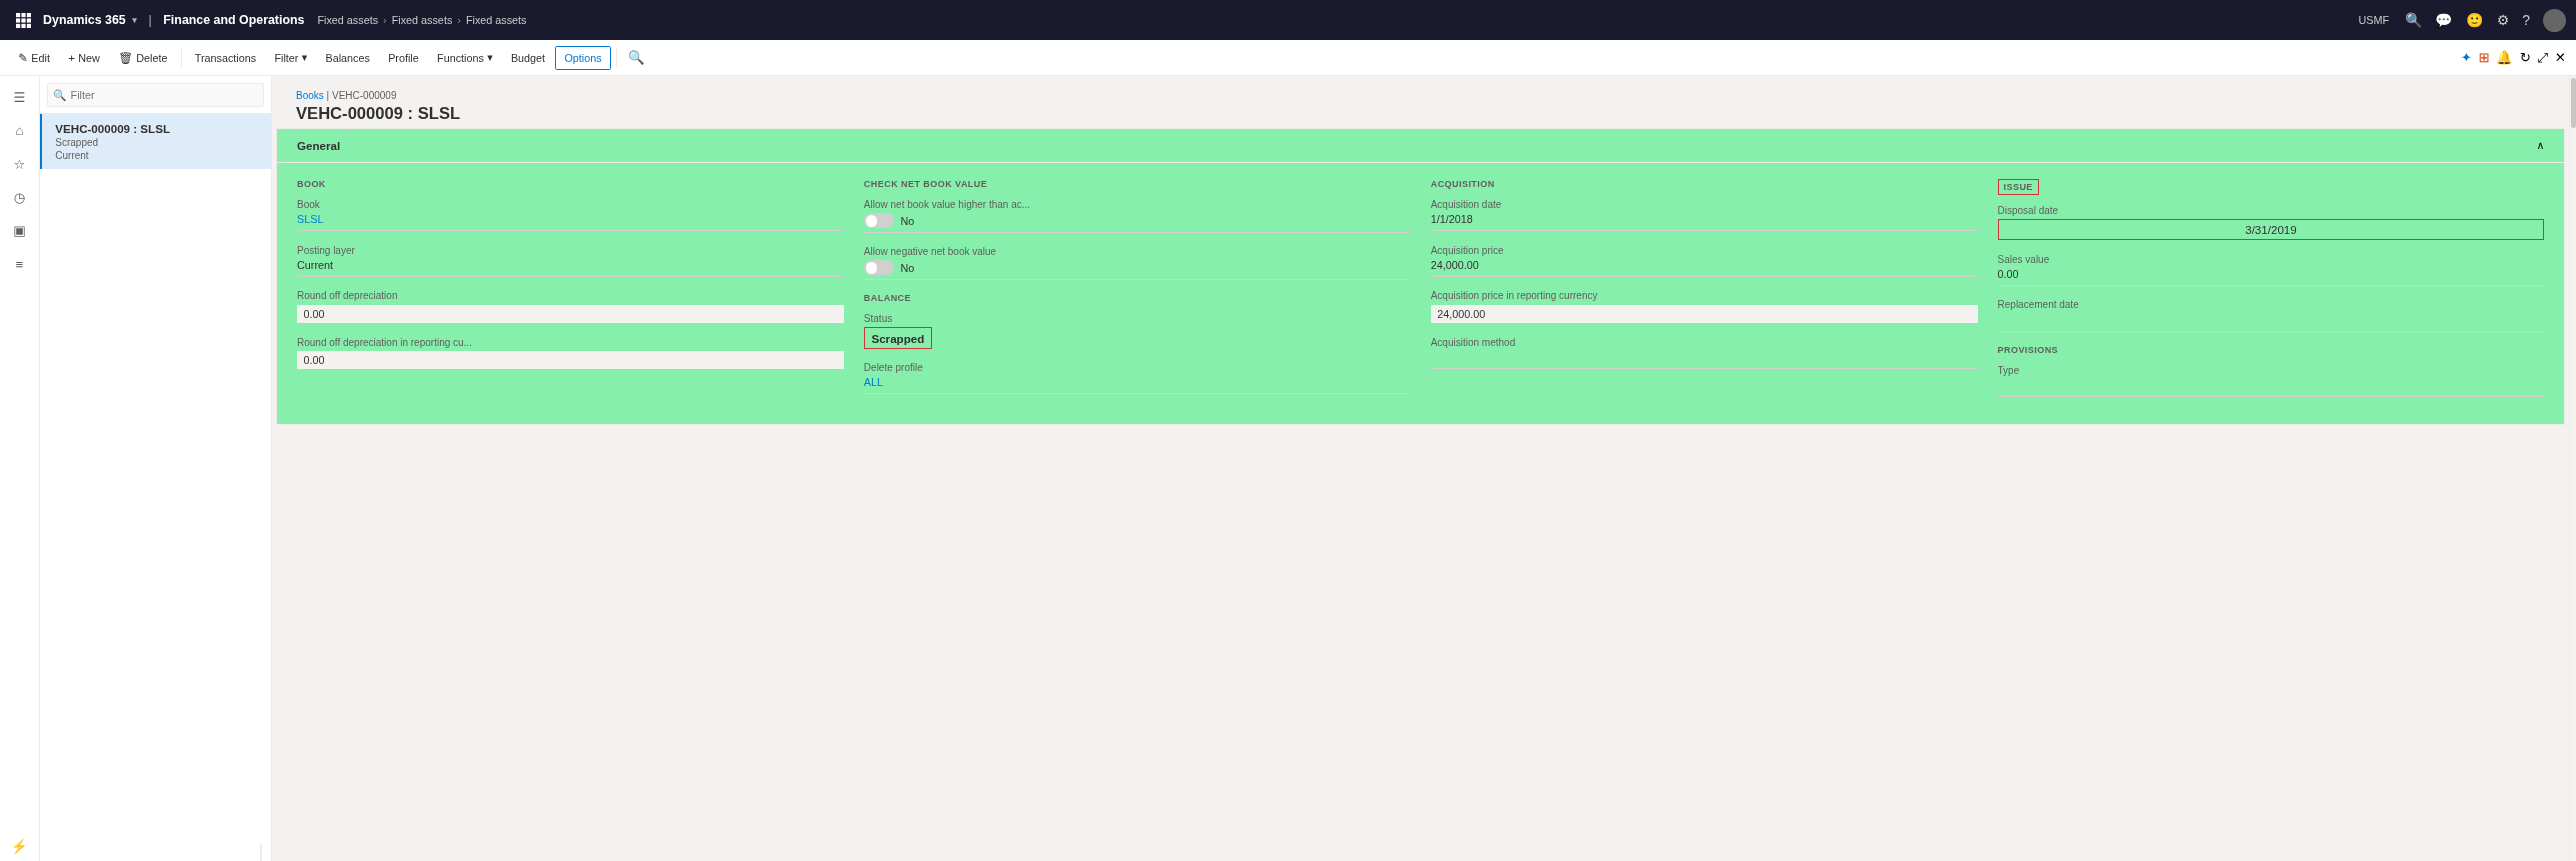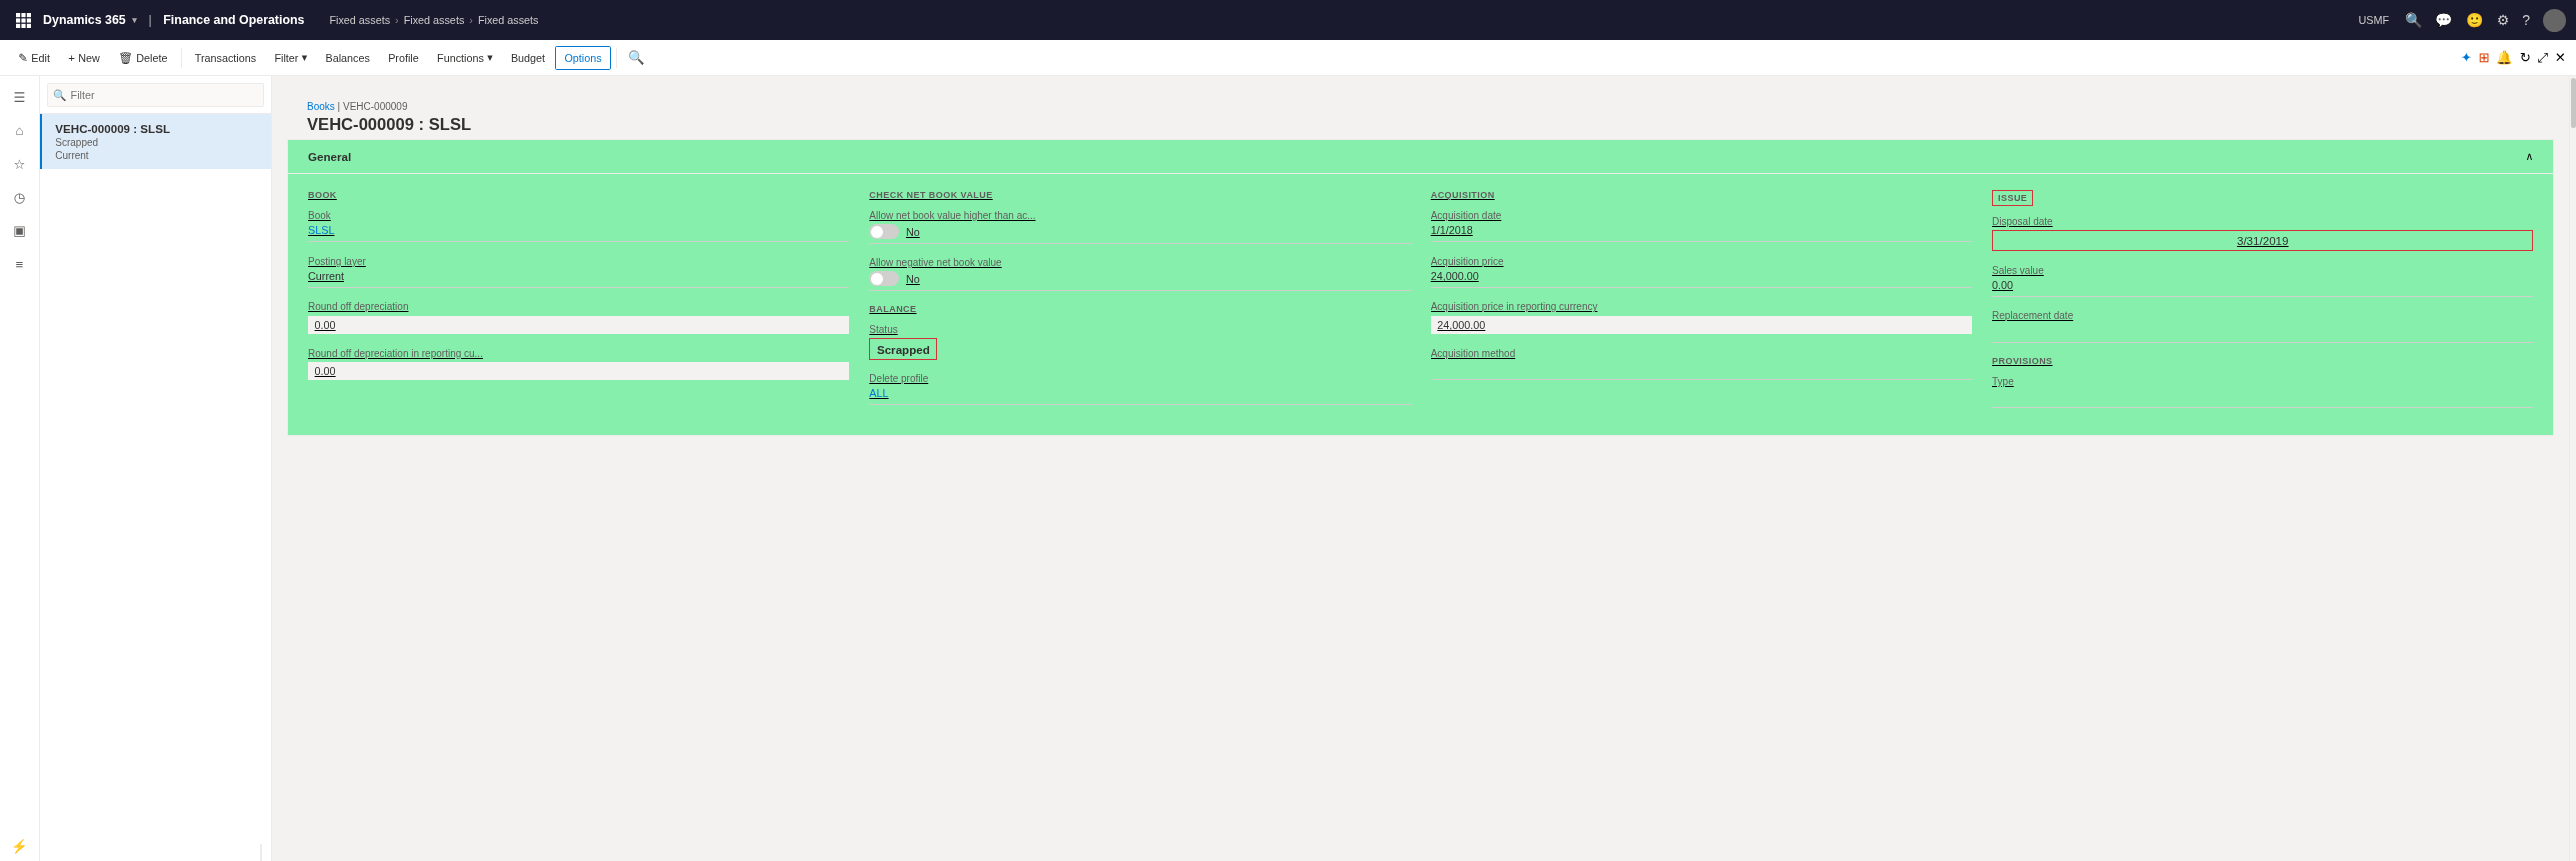--- a/index.html
+++ b/index.html
@@ -16,21 +16,21 @@
       gap: 0;
     }
     .top-nav .waffle-icon {
       width: 26.5px; height: 26.5px;
       display: flex; align-items: center; justify-content: center;
       cursor: pointer; margin-right: 6.6px;
     }
     .top-nav .app-title {
       display: flex; align-items: center; gap: 6.6px;
       font-size: 12.4px; font-weight: 600; color: white;
-      margin-right: 25px;
+      margin-right: 13px;
     }
     .top-nav .app-title .chevron { font-size: 9px; color: #aaa; }
     .top-nav .breadcrumb {
       display: flex; align-items: center; gap: 5px;
       font-size: 10.8px; color: #ccc; flex: 1;
     }
     .top-nav .breadcrumb .sep { color: #888; }
     .top-nav .nav-icons {
       display: flex; align-items: center; gap: 13px; color: #ccc;
     }
@@ -118,21 +118,21 @@
       border-left-color: #0078d4;
     }
     .list-item .item-title { font-size: 11.6px; font-weight: 600; color: #323130; }
     .list-item .item-sub { font-size: 10px; color: #605e5c; margin-top: 1.7px; }
 
     
     .detail-panel {
       flex: 1;
       background: #f3f2f1;
       overflow-y: auto;
-      padding: 15px;
+      padding: 4px;
     }
     .breadcrumb-small {
       font-size: 10px; color: #605e5c; margin-bottom: 3.3px;
     }
     .breadcrumb-small a { color: #0078d4; text-decoration: none; cursor: pointer; }
     .page-title {
       font-size: 16.6px; font-weight: 600; color: #323130;
     }
 
     
@@ -148,21 +148,20 @@
       cursor: pointer;
     }
     .section-header-title { font-size: 11.6px; font-weight: 600; color: #323130; }
     .section-content { padding: 13.3px 20px; }
 
     
     .form-grid {
       display: grid;
       grid-template-columns: 1fr 1fr 1fr 1fr;
       gap: 0 20px;
-      text-decoration: underline;
     }
     .form-group { margin-bottom: 13.3px; }
     .form-label {
       font-size: 10px; color: #605e5c; margin-bottom: 3.3px;
       white-space: nowrap; overflow: hidden; text-overflow: ellipsis;
     }
     .form-value {
       font-size: 10.8px; color: #323130;
       border-bottom: 0.8px solid #d2d0ce;
       padding-bottom: 3.3px;

